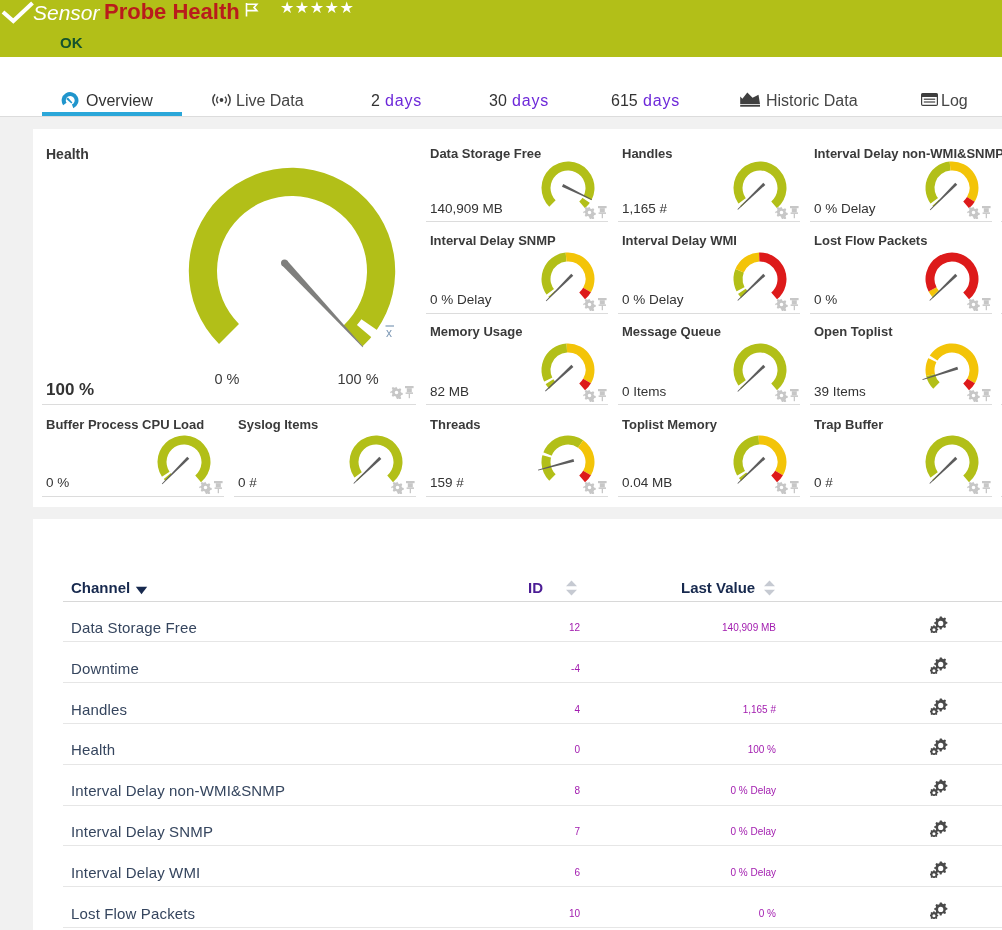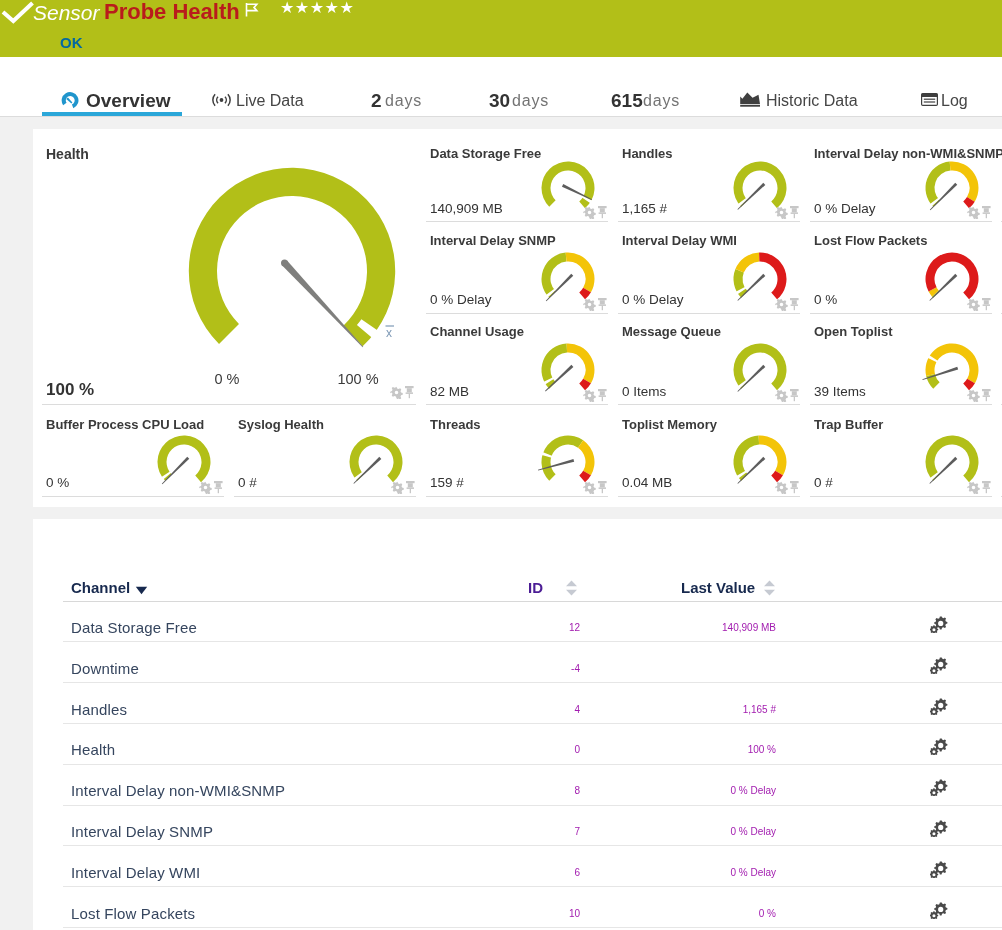--- a/index.html
+++ b/index.html
@@ -2,39 +2,39 @@
 <html><head><meta charset="utf-8">
 <style>
 * { margin:0; padding:0; box-sizing:border-box; }
 html,body { width:1002px; height:930px; overflow:hidden; background:#f1f1f1;
   font-family:"Liberation Sans", sans-serif; position:relative; }
 .abs { position:absolute; }
 .pt { position:absolute; font-size:13px; font-weight:bold; color:#3a3a3a; white-space:nowrap; }
 .pv { position:absolute; font-size:13.5px; color:#333; white-space:nowrap; }
 .sep { position:absolute; height:1px; background:#dcdcdc; }
 .tab { position:absolute; top:93px; font-size:16px; color:#454545; white-space:nowrap; line-height:16px; }
-.tabb { font-weight:bold; color:#333; font-size:19px; line-height:16px; }
-.tabg { color:#737373; letter-spacing:0.8px; }
+.tabb { font-weight:normal; color:#333; font-size:16px; line-height:16px; }
+.tabg { color:#6d28d9; letter-spacing:0.8px; }
 .tr1 { position:absolute; font-size:15px; color:#35455e; white-space:nowrap; line-height:19px; letter-spacing:0.15px; }
 .tr2 { position:absolute; font-size:10px; color:#a21caf; white-space:nowrap; line-height:19px; }
 .tline { position:absolute; left:63px; width:939px; height:1px; background:#e6e6e6; }
 </style></head>
 <body>
 
 <div class="abs" style="left:0;top:0;width:1002px;height:57px;background:#b2bf18"></div>
 <svg class="abs" style="left:0;top:0" width="36" height="26" viewBox="0 0 36 26">
  <path d="M3 12 L13.3 21 L32.5 3" fill="none" stroke="#fff" stroke-width="4"></path>
 </svg>
 <div class="abs" style="left:33px;top:2px;font-size:21px;font-style:italic;color:#fff;line-height:21px">Sensor</div>
 <div class="abs" style="left:104px;top:1px;font-size:22px;font-weight:bold;color:#b91c1c;line-height:22px">Probe Health</div>
 <svg class="abs" style="left:243px;top:3px" width="18" height="14" viewBox="0 0 18 14">
  <path d="M3.5 0 L3.5 13.5 M3.5 1.2 L13.8 1.2 L11 4.4 L13.8 7.6 L3.5 7.6" fill="none" stroke="#fff" stroke-width="1.6"></path>
 </svg>
 <div class="abs" style="left:280px;top:0px;font-size:16px;color:#fff;letter-spacing:0.5px;line-height:16px">★★★★★</div>
-<div class="abs" style="left:60px;top:34px;font-size:15px;font-weight:bold;color:#0369a1">OK</div>
+<div class="abs" style="left:60px;top:34px;font-size:15px;font-weight:bold;color:#14532d">OK</div>
 
 <div class="abs" style="left:0;top:57px;width:1002px;height:60px;background:#fff"></div>
 <div class="abs" style="left:0;top:116px;width:1002px;height:1px;background:#dcdcdc"></div>
 <div class="abs" style="left:42px;top:112px;width:140px;height:4px;background:#2ba7d9"></div>
 
 <svg style="position:absolute;left:61px;top:92px" width="19" height="18" viewBox="0 0 19 18">
  <path d="M2.12 13.17 A8.4 8.4 0 1 1 12.33 16.18 L10.94 12.45 A4.42 4.42 0 1 0 5.57 10.87 Z" fill="#2095cc"></path>
  <polygon points="5.2,7.0 6.9,5.6 11.4,10.5 10.4,11.4" fill="#2095cc"></polygon>
 </svg>
 <div class="tab tabb" style="left:86px">Overview</div>
@@ -201,21 +201,21 @@
   </svg>
 <svg style="position:absolute;left:981px;top:298px" width="11" height="13" viewBox="0 0 11 13">
     <g fill="#c7c7c7">
       <rect x="1" y="0" width="8.6" height="2.2"></rect>
       <rect x="2.8" y="2.2" width="5" height="4.2"></rect>
       <rect x="1.6" y="6.4" width="7.4" height="1.5"></rect>
       <rect x="4.7" y="7.9" width="1.3" height="4.3"></rect>
     </g>
   </svg>
 <div class="sep" style="left:809.5px;top:313px;width:182.5px"></div>
-<div class="pt" style="left:430px;top:323.5px">Channel Usage</div>
+<div class="pt" style="left:430px;top:323.5px">Memory Usage</div>
 <div class="pv" style="left:430px;top:384px">82 MB</div>
 <svg style="position:absolute;left:534px;top:336.3px" width="68" height="68">
     <path d="M15.26,52.74 A26.5,26.5 0 0 1 32.61,7.54 L33.08,16.52 A17.5,17.5 0 0 0 21.63,46.37 Z" fill="#b2bf18"></path>
     <path d="M32.61,7.54 A26.5,26.5 0 0 1 56.95,47.25 L49.16,42.75 A17.5,17.5 0 0 0 33.08,16.52 Z" fill="#f3c408"></path>
     <path d="M56.95,47.25 A26.5,26.5 0 0 1 51.03,54.30 L45.25,47.41 A17.5,17.5 0 0 0 49.16,42.75 Z" fill="#dd1a1a"></path>
     <path d="M10.31,48.92 A28.0,28.0 0 0 1 8.79,46.19 L19.59,40.96 A16.0,16.0 0 0 0 20.46,42.53 Z" fill="#ffffff"></path>
     <polygon points="37.40,28.85 39.38,30.97 11.60,55.43 11.06,54.85" fill="#5d5d5d"></polygon>
   </svg>
 <svg style="position:absolute;left:583px;top:389px" width="13" height="13" viewBox="0 0 24 24">
     <path fill="#c7c7c7" d="M12 1.5l1.2 3.2a7.6 7.6 0 0 1 2.4 1l3.1-1.4 2.1 2.1-1.4 3.1a7.6 7.6 0 0 1 1 2.4l3.1 1.1v3l-3.1 1.1a7.6 7.6 0 0 1-1 2.4l1.4 3.1-2.1 2.1-3.1-1.4a7.6 7.6 0 0 1-2.4 1L12 22.5h-0l-1.2-3.2a7.6 7.6 0 0 1-2.4-1l-3.1 1.4-2.1-2.1 1.4-3.1a7.6 7.6 0 0 1-1-2.4L.5 13.5v-3l3.1-1.1a7.6 7.6 0 0 1 1-2.4L3.2 3.9l2.1-2.1 3.1 1.4a7.6 7.6 0 0 1 2.4-1L12 1.5zm0 7.2a3.3 3.3 0 1 0 0 6.6 3.3 3.3 0 0 0 0-6.6z"></path>
@@ -281,21 +281,21 @@
   </svg>
 <svg style="position:absolute;left:213px;top:481px" width="11" height="13" viewBox="0 0 11 13">
     <g fill="#c7c7c7">
       <rect x="1" y="0" width="8.6" height="2.2"></rect>
       <rect x="2.8" y="2.2" width="5" height="4.2"></rect>
       <rect x="1.6" y="6.4" width="7.4" height="1.5"></rect>
       <rect x="4.7" y="7.9" width="1.3" height="4.3"></rect>
     </g>
   </svg>
 <div class="sep" style="left:41.5px;top:496px;width:182.5px"></div>
-<div class="pt" style="left:238px;top:417px">Syslog Health</div>
+<div class="pt" style="left:238px;top:417px">Syslog Items</div>
 <div class="pv" style="left:238px;top:474.5px">0 #</div>
 <svg style="position:absolute;left:342px;top:427.5px" width="68" height="68">
     <path d="M15.26,52.74 A26.5,26.5 0 1 1 51.03,54.30 L45.25,47.41 A17.5,17.5 0 1 0 21.63,46.37 Z" fill="#b2bf18"></path>
     <path d="M13.26,52.81 A28.0,28.0 0 0 1 11.29,50.38 L21.02,43.36 A16.0,16.0 0 0 0 22.15,44.75 Z" fill="#ffffff"></path>
     <polygon points="37.31,28.79 39.32,30.88 11.98,55.82 11.42,55.25" fill="#5d5d5d"></polygon>
   </svg>
 <svg style="position:absolute;left:391px;top:481px" width="13" height="13" viewBox="0 0 24 24">
     <path fill="#c7c7c7" d="M12 1.5l1.2 3.2a7.6 7.6 0 0 1 2.4 1l3.1-1.4 2.1 2.1-1.4 3.1a7.6 7.6 0 0 1 1 2.4l3.1 1.1v3l-3.1 1.1a7.6 7.6 0 0 1-1 2.4l1.4 3.1-2.1 2.1-3.1-1.4a7.6 7.6 0 0 1-2.4 1L12 22.5h-0l-1.2-3.2a7.6 7.6 0 0 1-2.4-1l-3.1 1.4-2.1-2.1 1.4-3.1a7.6 7.6 0 0 1-1-2.4L.5 13.5v-3l3.1-1.1a7.6 7.6 0 0 1 1-2.4L3.2 3.9l2.1-2.1 3.1 1.4a7.6 7.6 0 0 1 2.4-1L12 1.5zm0 7.2a3.3 3.3 0 1 0 0 6.6 3.3 3.3 0 0 0 0-6.6z"></path>
   </svg>
 <svg style="position:absolute;left:405px;top:481px" width="11" height="13" viewBox="0 0 11 13">

